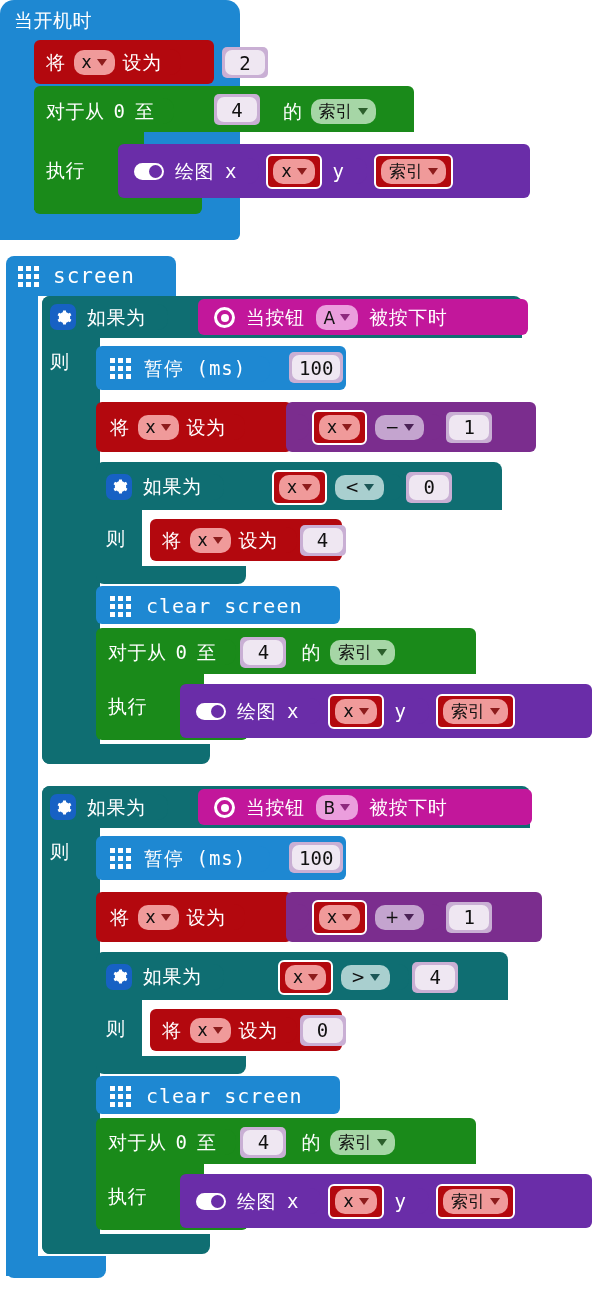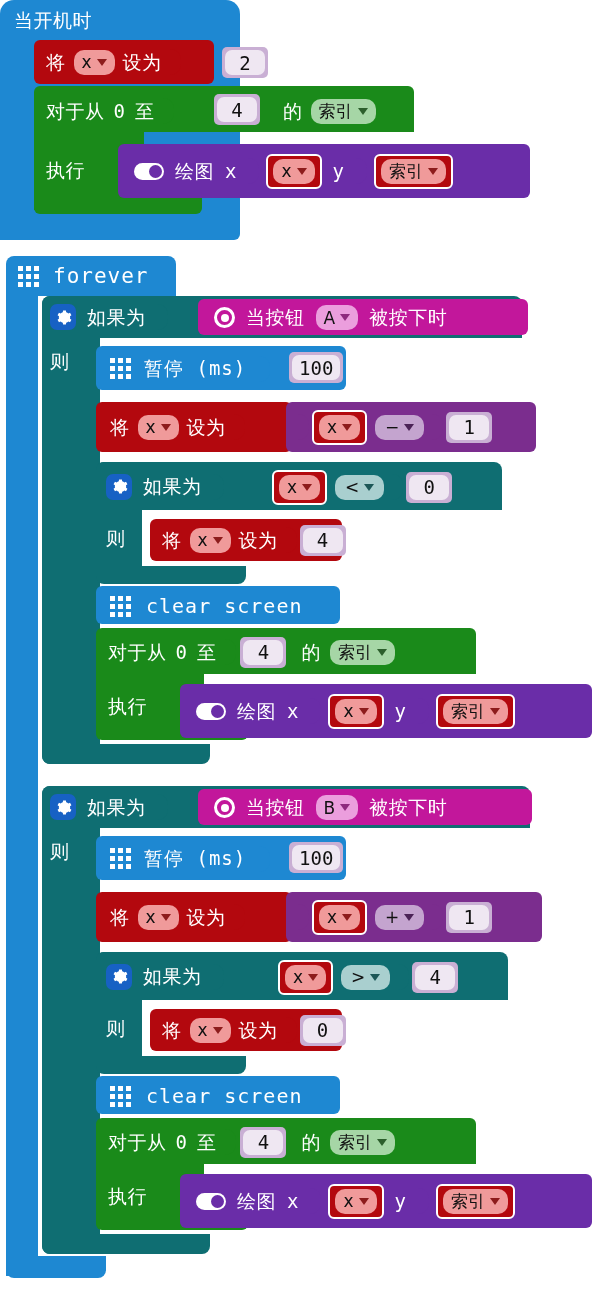--- a/index.html
+++ b/index.html
@@ -167,21 +167,21 @@
       <i></i>
       <i></i>
       <i></i>
       <i></i>
       <i></i>
       <i></i>
       <i></i>
       <i></i>
       <i></i>
     </span>
-  <span class="lbl mono" style="font-size:21px;">forever</span>
+  <span class="lbl mono" style="font-size:21px;">screen</span>
 </div>
 
 <div class="blk" style="left:42px;top:296px;width:58px;height:468px;background:#0f6e72;border-radius:8px 0 0 8px;"></div>
 <div class="blk" style="left:42px;top:296px;width:480px;height:42px;background:#0f6e72;border-radius:8px 8px 0 0;"></div>
 <div class="blk" style="left:42px;top:744px;width:168px;height:20px;background:#0f6e72;border-radius:0 0 8px 8px;"></div>
 
 <div class="row" style="left:50px;top:303px;height:28px;gap:11px;">
   <span class="gear-icon">
     <svg width="17" height="17" viewBox="0 0 24 24" aria-hidden="true">
       <path fill="#ffffff" d="M12 8a4 4 0 100 8 4 4 0 000-8zm9.4 4c0-.6-.1-1.2-.2-1.8l2-1.5-2-3.4-2.3 1a7.8 7.8 0 00-3.1-1.8L15.4 2h-4l-.4 2.5c-1.1.3-2.2.9-3.1 1.8l-2.3-1-2 3.4 2 1.5a8.6 8.6 0 000 3.6l-2 1.5 2 3.4 2.3-1c.9.9 2 1.5 3.1 1.8l.4 2.5h4l.4-2.5c1.1-.3 2.2-.9 3.1-1.8l2.3 1 2-3.4-2-1.5c.1-.6.2-1.2.2-1.8z"></path>

